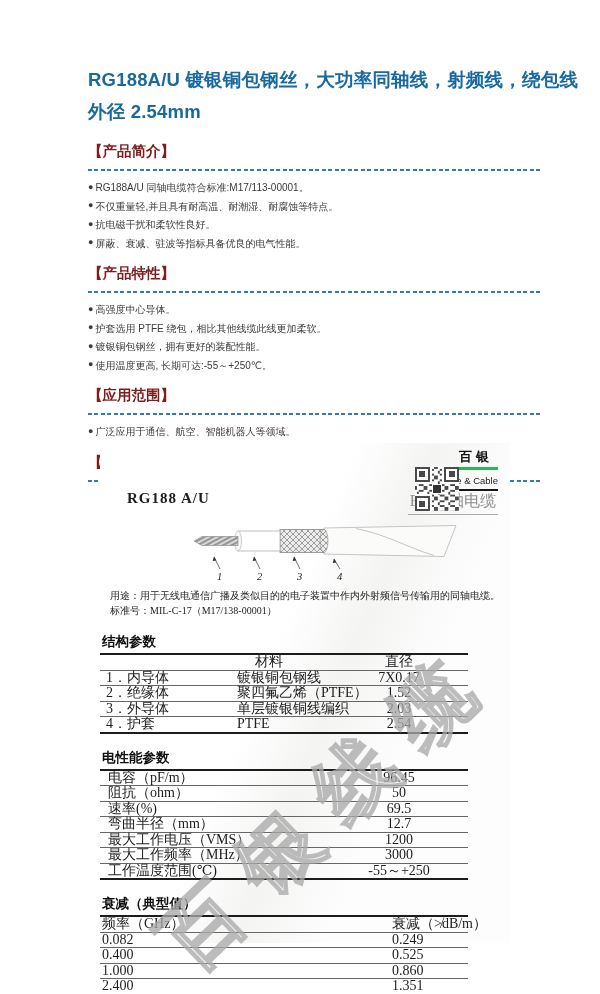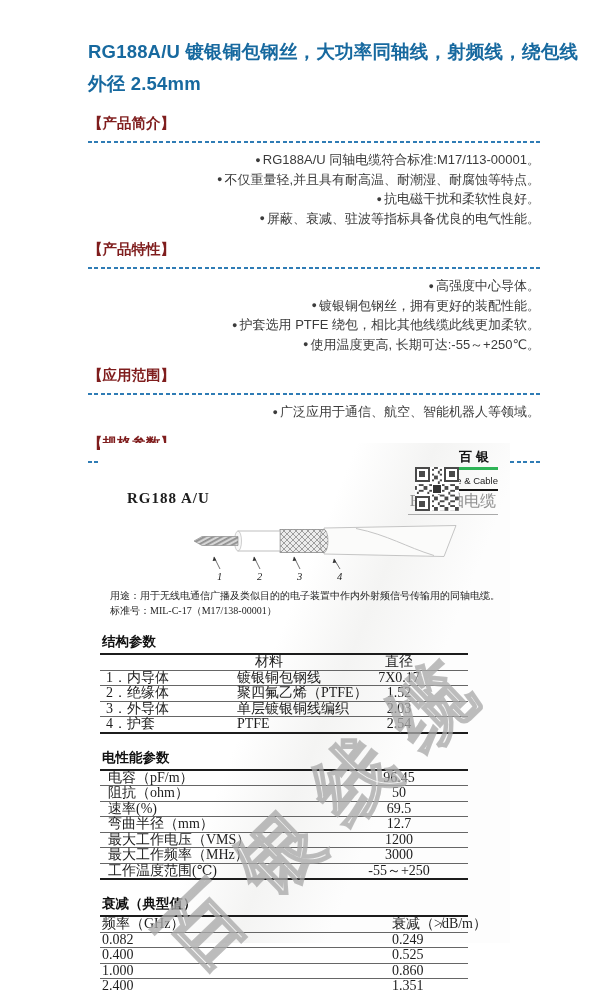--- a/index.html
+++ b/index.html
@@ -4,36 +4,36 @@
 <style>
   html,body { margin:0; padding:0; }
   body {
     width:600px; height:994px; position:relative; overflow:hidden;
     background:#ffffff;
     font-family:"Liberation Sans","DejaVu Sans",sans-serif;
     color:#3b3b3b;
   }
 
   
-  .page { position:absolute; left:88px; top:36px; width:452px; }
+  .page { position:absolute; left:88px; top:64px; width:452px; }
   .title {
     margin:0 0 14px 0; font-size:18.5px; line-height:32px;
     font-weight:bold; color:#17699f; letter-spacing:0.2px;
   }
   .title span { display:block; white-space:nowrap; }
   .sec-heading {
     color:#7f1d1d; font-weight:bold; font-size:14.5px;
     margin:9px 0 8px 0;
   }
   .dash {
     height:2px; margin:0 0 8px 0;
     background:repeating-linear-gradient(90deg,#2f7cb5 0 4px, transparent 4px 6.5px);
   }
   ul.bullets { margin:0 0 11px 0; padding:0; list-style:none;
-    font-size:13px; line-height:17.5px; color:#3b3b3b;text-align:right; }
+    font-size:10px; line-height:17.5px; color:#3b3b3b; }
   ul.bullets li::before { content:"●"; font-size:9px; margin-right:2px;
     position:relative; top:-1.5px; }
 
   
   .datasheet {
     position:absolute; left:100px; top:443px; width:410px; height:500px;
     background:linear-gradient(112deg,#ffffff 42%,#f4f4f3 55%,#fdfdfd 70%);
     font-family:"Liberation Serif","DejaVu Serif",serif; color:#1d1d1d;
   }
   .ds-header { display:flex; align-items:flex-end; padding:5px 12px 0 26px; height:21px;flex-direction:column; }
@@ -91,22 +91,22 @@
     <li>RG188A/U 同轴电缆符合标准:M17/113-00001。</li>
     <li>不仅重量轻,并且具有耐高温、耐潮湿、耐腐蚀等特点。</li>
     <li>抗电磁干扰和柔软性良好。</li>
     <li>屏蔽、衰减、驻波等指标具备优良的电气性能。</li>
   </ul>
 
   <div class="sec-heading">【产品特性】</div>
   <div class="dash"></div>
   <ul class="bullets">
     <li>高强度中心导体。</li>
+    <li>护套选用 PTFE 绕包，相比其他线缆此线更加柔软。</li>
     <li>镀银铜包钢丝，拥有更好的装配性能。</li>
-    <li>护套选用 PTFE 绕包，相比其他线缆此线更加柔软。</li>
     <li>使用温度更高, 长期可达:-55～+250℃。</li>
   </ul>
 
   <div class="sec-heading">【应用范围】</div>
   <div class="dash"></div>
   <ul class="bullets">
     <li>广泛应用于通信、航空、智能机器人等领域。</li>
   </ul>
 
   <div class="sec-heading">【规格参数】</div>

